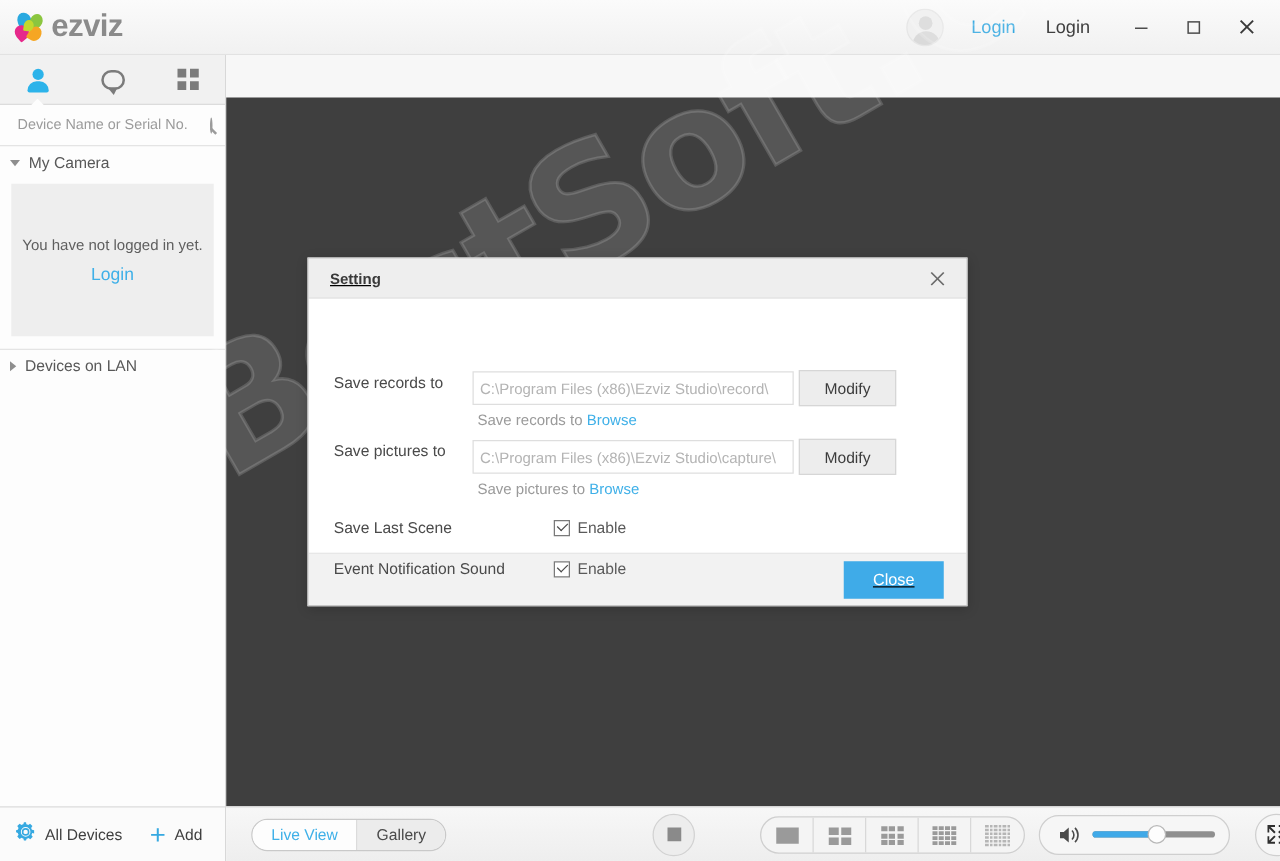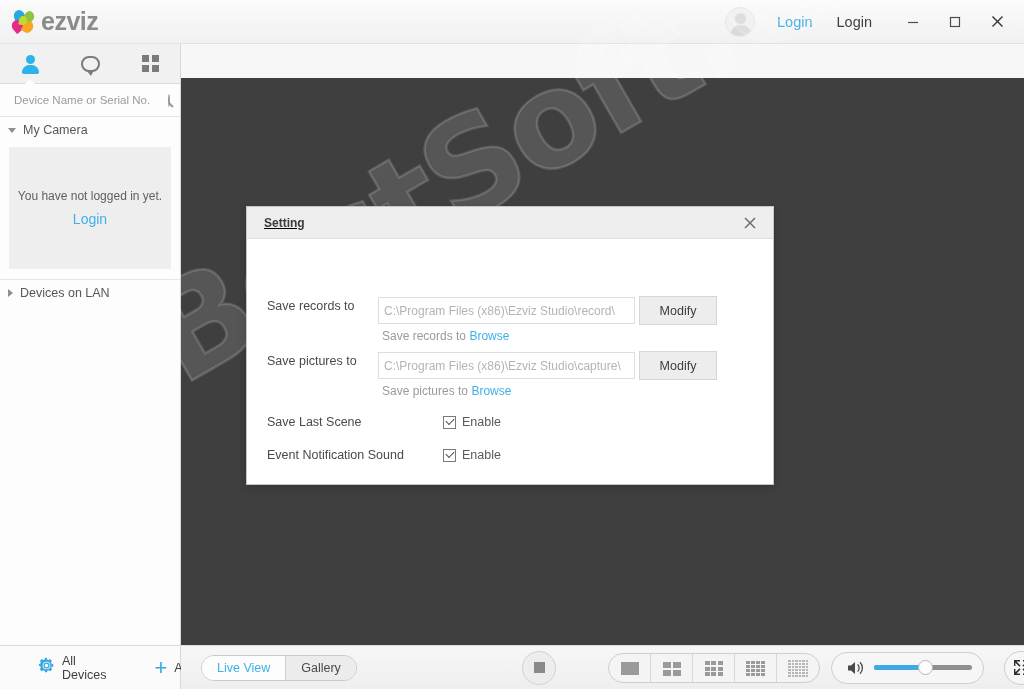--- a/index.html
+++ b/index.html
@@ -140,21 +140,21 @@
   }
   .empty-text { font-size: 12px; color: #5f5f5f; }
   .empty-login { font-size: 14px; color: #3fb0e8; margin-top: 8px; cursor: pointer; }
   .lan-sep { border-top: 1px solid #e4e4e4; margin-top: 10px; }
 
   .side-footer {
     position: absolute; left: 0; bottom: 0; width: 180px; height: 44px;
     border-top: 1px solid #dcdcdc; background: #fbfbfb;
     display: flex; align-items: center;
   }
-  .sf-item { display: flex; align-items: center; cursor: pointer; padding-left: 26px; }
+  .sf-item { display: flex; align-items: center; cursor: pointer; }
   .sf-gear { margin-left: 12px; }
   .sf-label { font-size: 12.5px; color: #3f3f3f; margin-left: 7px; }
   .sf-plus {
     margin-left: 22px; color: #36a9e1; font-size: 22px; line-height: 14px; font-weight: 300;
   }
 
   
   .main {
     position: absolute; left: 181px; top: 44px; width: 843px; height: 645px;
     background: #f7f7f7;
@@ -575,15 +575,18 @@
 
       <div class="row" style="left:20px; top:209px;">
         <span class="rlabel">Event Notification Sound</span>
       </div>
       <div class="row cbwrap" style="left:196px; top:209px;">
         <span class="cbox on"></span>
         <span class="cblabel">Enable</span>
       </div>
     </div>
 
+    <div class="dlg-foot">
+      <button class="closebtn">Close</button>
+    </div>
   </div>
 
 </div>
 
 </body></html>

